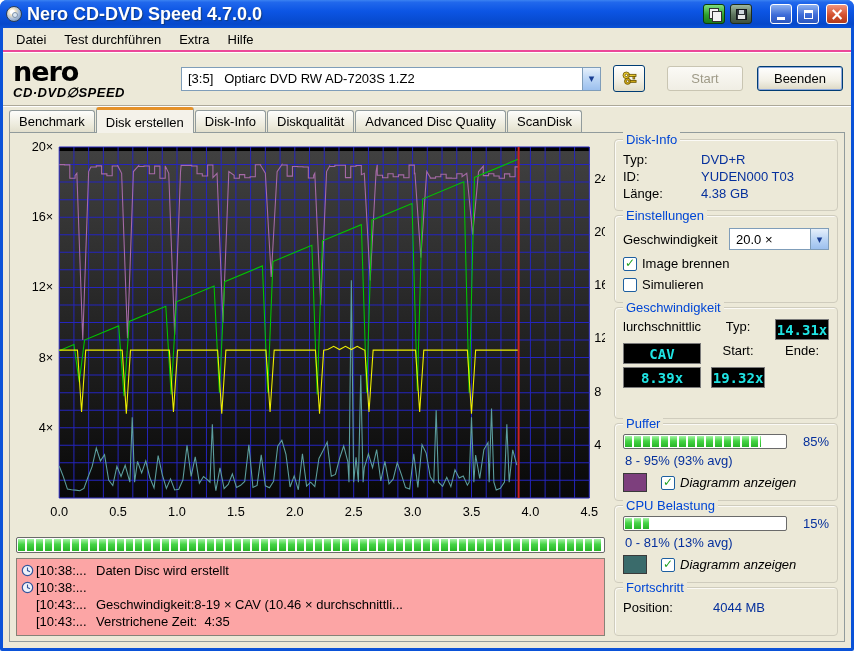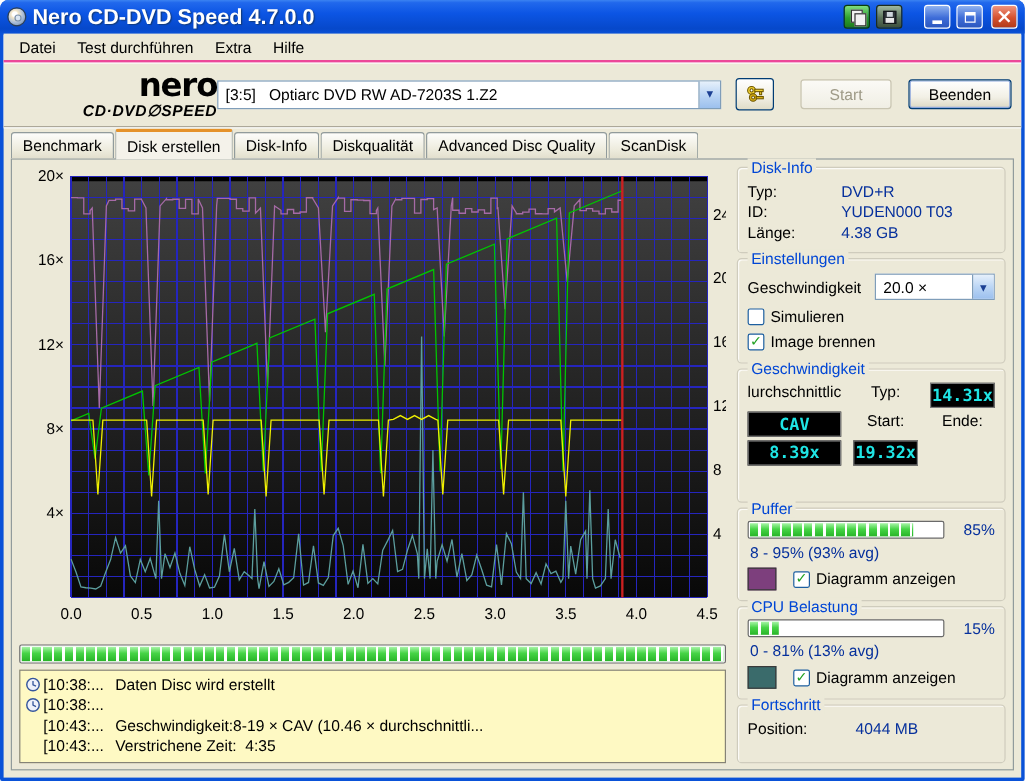--- a/index.html
+++ b/index.html
@@ -38,21 +38,21 @@
   .ic-close { color:#fff; font-size:17px; font-weight:bold; line-height:1; font-family:"DejaVu Sans",sans-serif; }
 
   
   .client { flex:1; min-height:0; background:#ECE9D8; display:flex; flex-direction:column; }
   .menubar { height:24px; display:flex; align-items:center; padding:0 4px; border-bottom:2px solid #ec4899;
     box-shadow:0 1px 0 #fff; }
   .menu-item { padding:2px 9px; cursor:default; }
 
   .header { height:54px; display:flex; align-items:center; padding:0 10px; border-bottom:1px solid #ACA899;
     box-shadow:0 1px 0 #fff; }
-  .brand { width:168px; flex:none; text-align:right; line-height:1; }
+  .brand { width:168px; flex:none; text-align:left; line-height:1; }
   .brand-1 { font-weight:bold; font-size:27px; letter-spacing:-1px; font-family:"DejaVu Sans",sans-serif; }
   .brand-2 { font-weight:bold; font-style:italic; font-size:13px; letter-spacing:0.5px; margin-top:1px; }
   .combo { height:24px; background:#fff; border:1px solid #7F9DB9; display:flex; align-items:center; }
   .drive-combo { width:420px; flex:none; }
   .combo-text { flex:1; padding:0 6px; white-space:pre; overflow:hidden; }
   .combo-btn { width:18px; height:100%; flex:none; border-left:1px solid #7F9DB9;
     background:linear-gradient(180deg,#e6f0fb,#bcd6f5 50%,#9cc0ee); display:flex; align-items:center; justify-content:center;
     color:#1b3f93; font-size:11px; }
   .small-btn { width:32px; height:27px; margin-left:12px; border:1px solid #003C74; border-radius:3px; flex:none;
     background:linear-gradient(180deg,#fff,#f1efe4 60%,#e0dcc8); display:flex; align-items:center; justify-content:center; }
@@ -73,21 +73,21 @@
   
   .chart-col { flex:1; min-width:0; display:flex; flex-direction:column; gap:5px; }
   .chart-wrap { flex:1; min-height:0; }
   .chart-wrap svg { width:100%; height:100%; display:block; }
 
   .pbar { height:16px; border:1px solid #6a6a6a; border-radius:2px; background:#fff; padding:1px; }
   .pbar-fill { height:100%; background:
       repeating-linear-gradient(90deg, transparent 0 7px, #ffffff 7px 9px),
       linear-gradient(180deg,#a8f4a8 0%,#46d446 45%,#28b428 100%); }
 
-  .logbox { height:78px; background:#fef9c3; border:1px solid #858377; padding:3px 2px; overflow:hidden; }
+  .logbox { height:78px; background:#fca5a5; border:1px solid #858377; padding:3px 2px; overflow:hidden; }
   .log-row { display:flex; align-items:center; height:17px; white-space:pre; }
   .log-icon { width:13px; height:13px; flex:none; margin:0 2px 0 2px; }
   .log-icon-empty { width:17px; flex:none; }
   .log-time { width:60px; flex:none; }
   .log-text { flex:1; overflow:hidden; }
 
   
   .side { width:224px; flex:none; display:flex; flex-direction:column; gap:4px; font-size:13px; }
   .group { border:1px solid #CFCCBD; border-radius:4px; position:relative; padding:10px 8px 5px;
     box-shadow:inset 1px 1px 0 #fbfaf6; }
@@ -113,21 +113,21 @@
 
   .gauge-row { display:flex; align-items:center; gap:8px; }
   .gauge { flex:1; height:15px; border:1px solid #6a6a6a; border-radius:2px; background:#fff; padding:1px; }
   .gauge-fill { height:100%; background:
       repeating-linear-gradient(90deg, transparent 0 7px, #ffffff 7px 9px),
       linear-gradient(180deg,#a8f4a8 0%,#46d446 45%,#28b428 100%); }
   .gauge-pct { width:34px; flex:none; text-align:right; color:#06309C; }
   .range-line { color:#06309C; margin-top:4px; padding-left:2px; }
   .swatch-row { display:flex; align-items:center; gap:14px; margin-top:5px; }
   .swatch { width:24px; height:19px; border:1px solid #3a3a3a; flex:none; }
-  .swatch-row .cb-row { margin-top:0; }
+  .swatch-row .cb-row { margin-top:0;font-style:italic; }
 </style>
 </head>
 <body>
 
 <div class="window">
 
   <div class="titlebar">
     <div class="app-icon"></div>
     <div class="title-text">Nero CD-DVD Speed 4.7.0.0</div>
     <div class="tb-btn tb-green">
@@ -348,26 +348,26 @@
           <div class="speed-row">
             <span>Geschwindigkeit</span>
             <div class="combo speed-combo">
               <span class="combo-text">20.0 ×</span>
               <span class="combo-btn">
                   <span>▾</span>
                 </span>
             </div>
           </div>
           <div class="cb-row">
+            <span class="cb on"></span>
+            <span>Image brennen</span>
+          </div>
+          <div class="cb-row">
             <span class="cb"></span>
             <span>Simulieren</span>
-          </div>
-          <div class="cb-row">
-            <span class="cb on"></span>
-            <span>Image brennen</span>
           </div>
         </div>
 
         <div class="group" style="height:112px">
           <div class="group-title">Geschwindigkeit</div>
           <div class="lcd-grid">
             <span class="lcd-label">lurchschnittlic</span>
             <span class="lcd-label">Typ:</span>
             <div class="lcd">14.31x</div>
             <div class="lcd">CAV</div>

